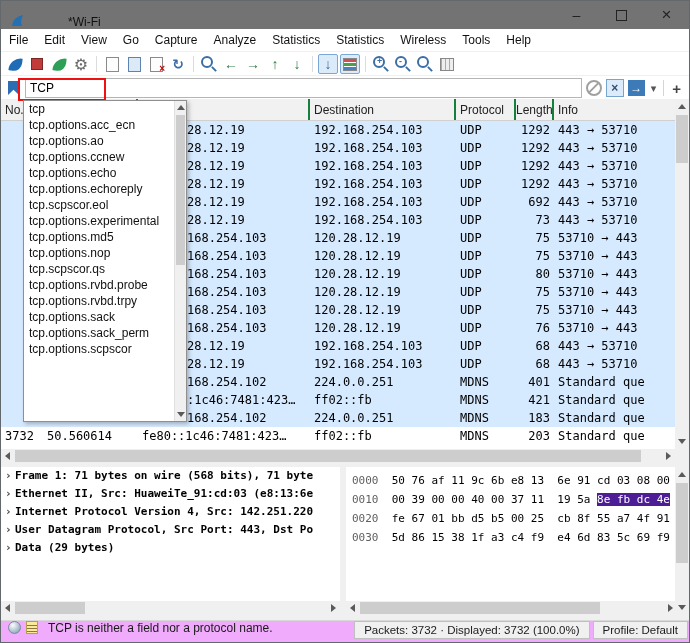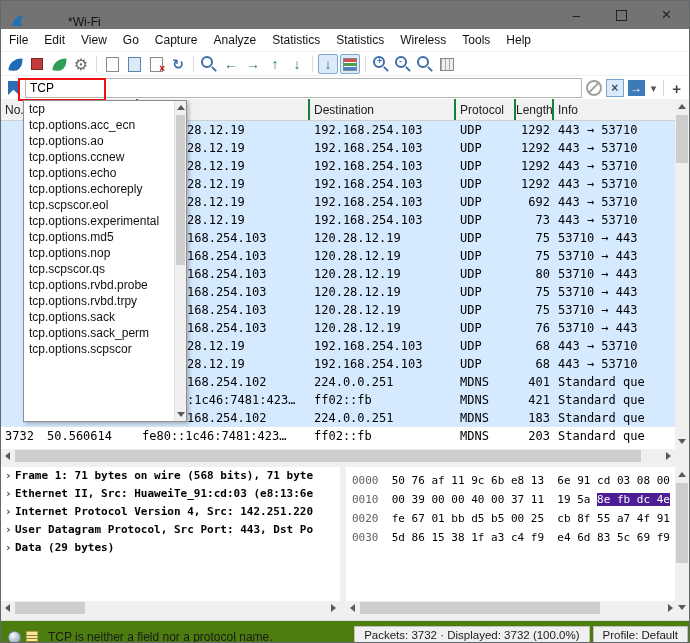--- a/index.html
+++ b/index.html
@@ -93,22 +93,22 @@
   .hexpane{position:absolute;left:345px;top:466px;width:331px;height:134px;background:#fff;overflow:hidden;padding:4px 0 0 6px;box-sizing:border-box;}
   .hline{height:19px;line-height:19px;white-space:pre;font-family:"DejaVu Sans Mono","Liberation Mono",monospace;font-size:11px;color:#000;}
   .hoff{color:#5f5f5f;}
   .hl{background:#4c1d95;color:#fff;}
   .hsb-details{left:0;top:600px;width:339px;height:14px;}
   .hsb-hex{left:345px;top:600px;width:331px;height:14px;}
   .vsb-hex{right:0;top:466px;width:14px;height:148px;}
   .strip{position:absolute;left:0;top:614px;width:690px;height:5px;background:#f0f0f0;}
 
   
-  .statusbar{position:absolute;left:0;top:619px;width:690px;height:24px;background:#4d7c0f;border-top:1px solid #d9d9d9;
-             display:flex;align-items:flex-end;font-size:12px;color:#1a1a1a;box-sizing:border-box;padding:0 3px;}
+  .statusbar{position:absolute;left:0;top:619px;width:690px;height:24px;background:#f0abfc;border-top:1px solid #d9d9d9;
+             display:flex;align-items:flex-start;font-size:12px;color:#1a1a1a;box-sizing:border-box;padding:0 3px;}
   .expert-dot{width:13px;height:13px;border-radius:50%;margin:0 5px 0 4px;flex:none;
               background:radial-gradient(circle at 35% 30%,#fdfdfd,#9fb4c8 70%,#6e8499);border:1px solid #7b8b99;box-sizing:border-box;}
   .comment-ic{width:12px;height:13px;margin-right:10px;flex:none;border:1px solid #b49e4f;box-sizing:border-box;
               background:linear-gradient(#fbe89a 0 3px,#8a7a3a 3px 4px,#fbe89a 4px 6px,#8a7a3a 6px 7px,#fbe89a 7px 9px,#8a7a3a 9px 10px,#fbe89a 10px);}
   .status-msg{flex:1;overflow:hidden;white-space:nowrap;}
   .status-box{border:1px solid #bfbfbf;background:#f0f0f0;padding:2px 9px;margin-left:3px;white-space:nowrap;font-size:11.5px;}
 
   
   .dropdown{position:absolute;left:22px;top:99px;width:164px;height:322px;background:#fff;border:1px solid #8f8f8f;
             z-index:50;box-shadow:2px 2px 4px rgba(0,0,0,.25);box-sizing:border-box;}

